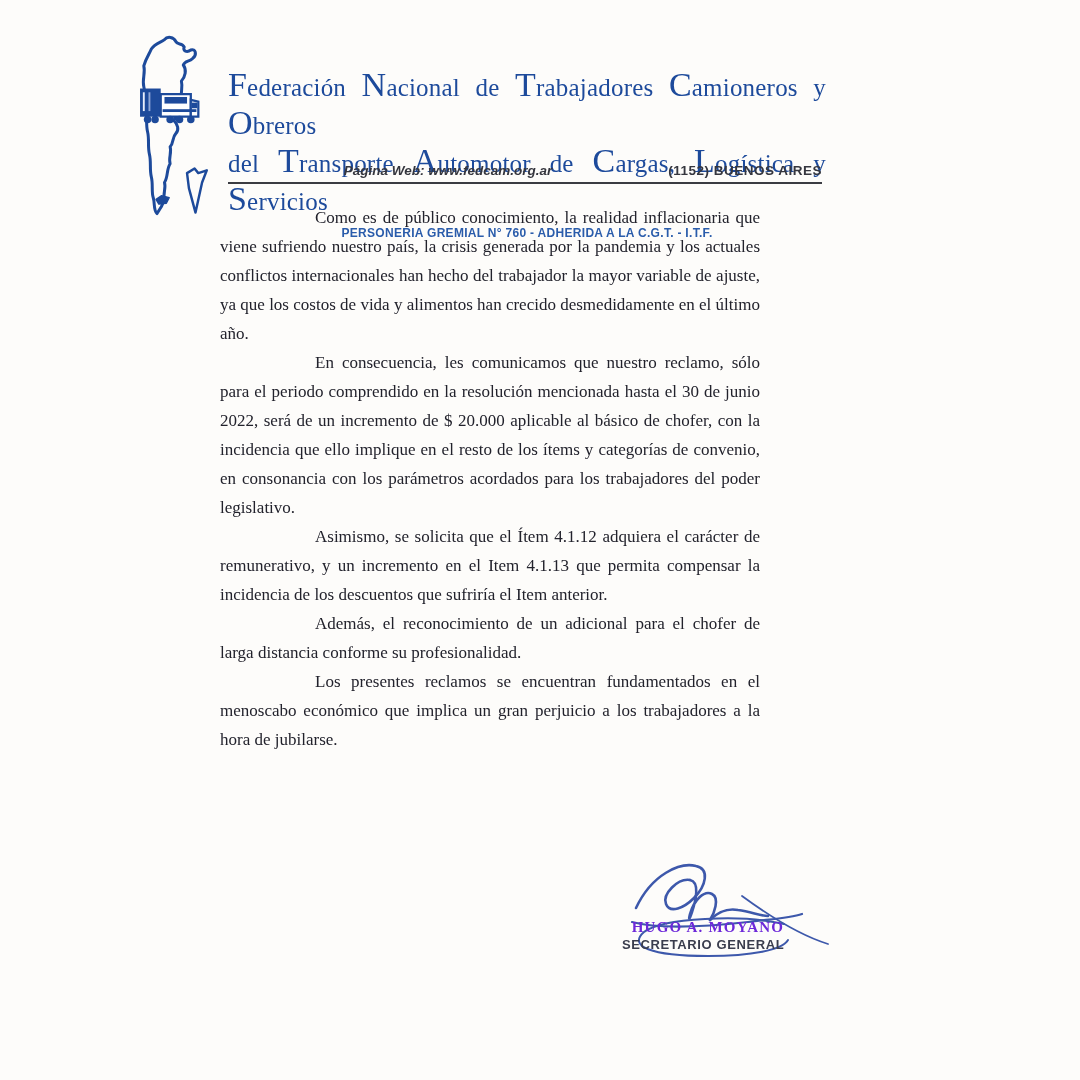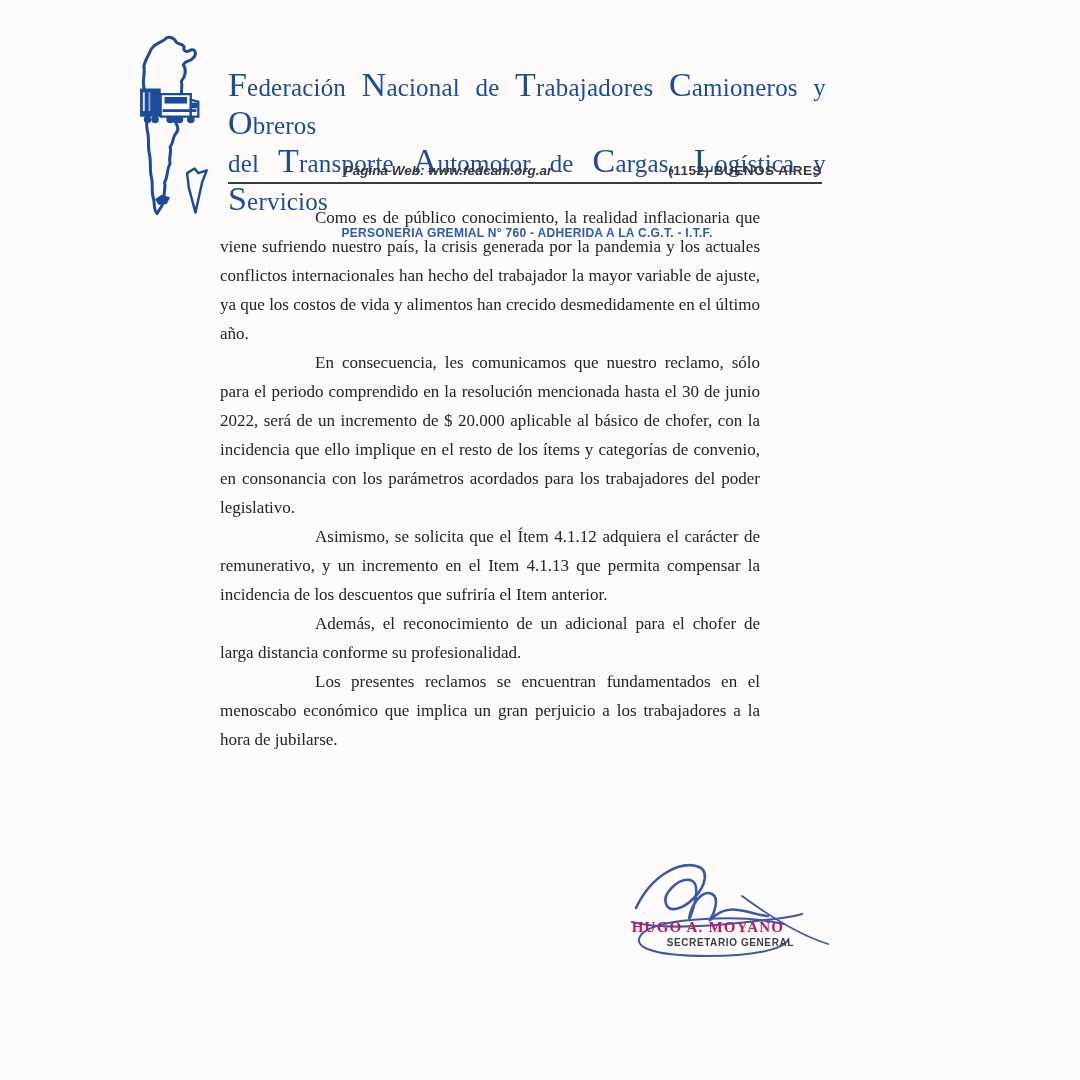--- a/index.html
+++ b/index.html
@@ -47,26 +47,26 @@
     text-align:justify;
   }
   .letter-body p{margin:0;text-indent:95px;}
 
   
   .signature{position:absolute;left:622px;top:856px;width:216px;height:110px;}
   .sig-art{position:absolute;left:0;top:0;}
   .sig-name{
     position:absolute;left:0;top:63px;width:172px;text-align:center;
     font-family:"Liberation Serif", serif;font-weight:bold;
-    font-size:15px;letter-spacing:1.2px;color:#be185d;
+    font-size:15px;letter-spacing:1.2px;color:#6d28d9;
   }
   .sig-title{
-    position:absolute;left:0;top:81px;width:172px;text-align:right;
+    position:absolute;left:0;top:81px;width:172px;text-align:left;
     font-family:"Liberation Sans", sans-serif;font-weight:bold;
-    font-size:10px;letter-spacing:.6px;color:#3a3d4d;
+    font-size:13px;letter-spacing:.6px;color:#3a3d4d;
   }
 </style>
 </head>
 <body>
 
 <div class="page">
 
   <div class="logo">
     <svg width="96" height="188" viewBox="0 0 100 200">
       <g fill="none" stroke="#1d4a9b" stroke-width="3.2" stroke-linejoin="round">

